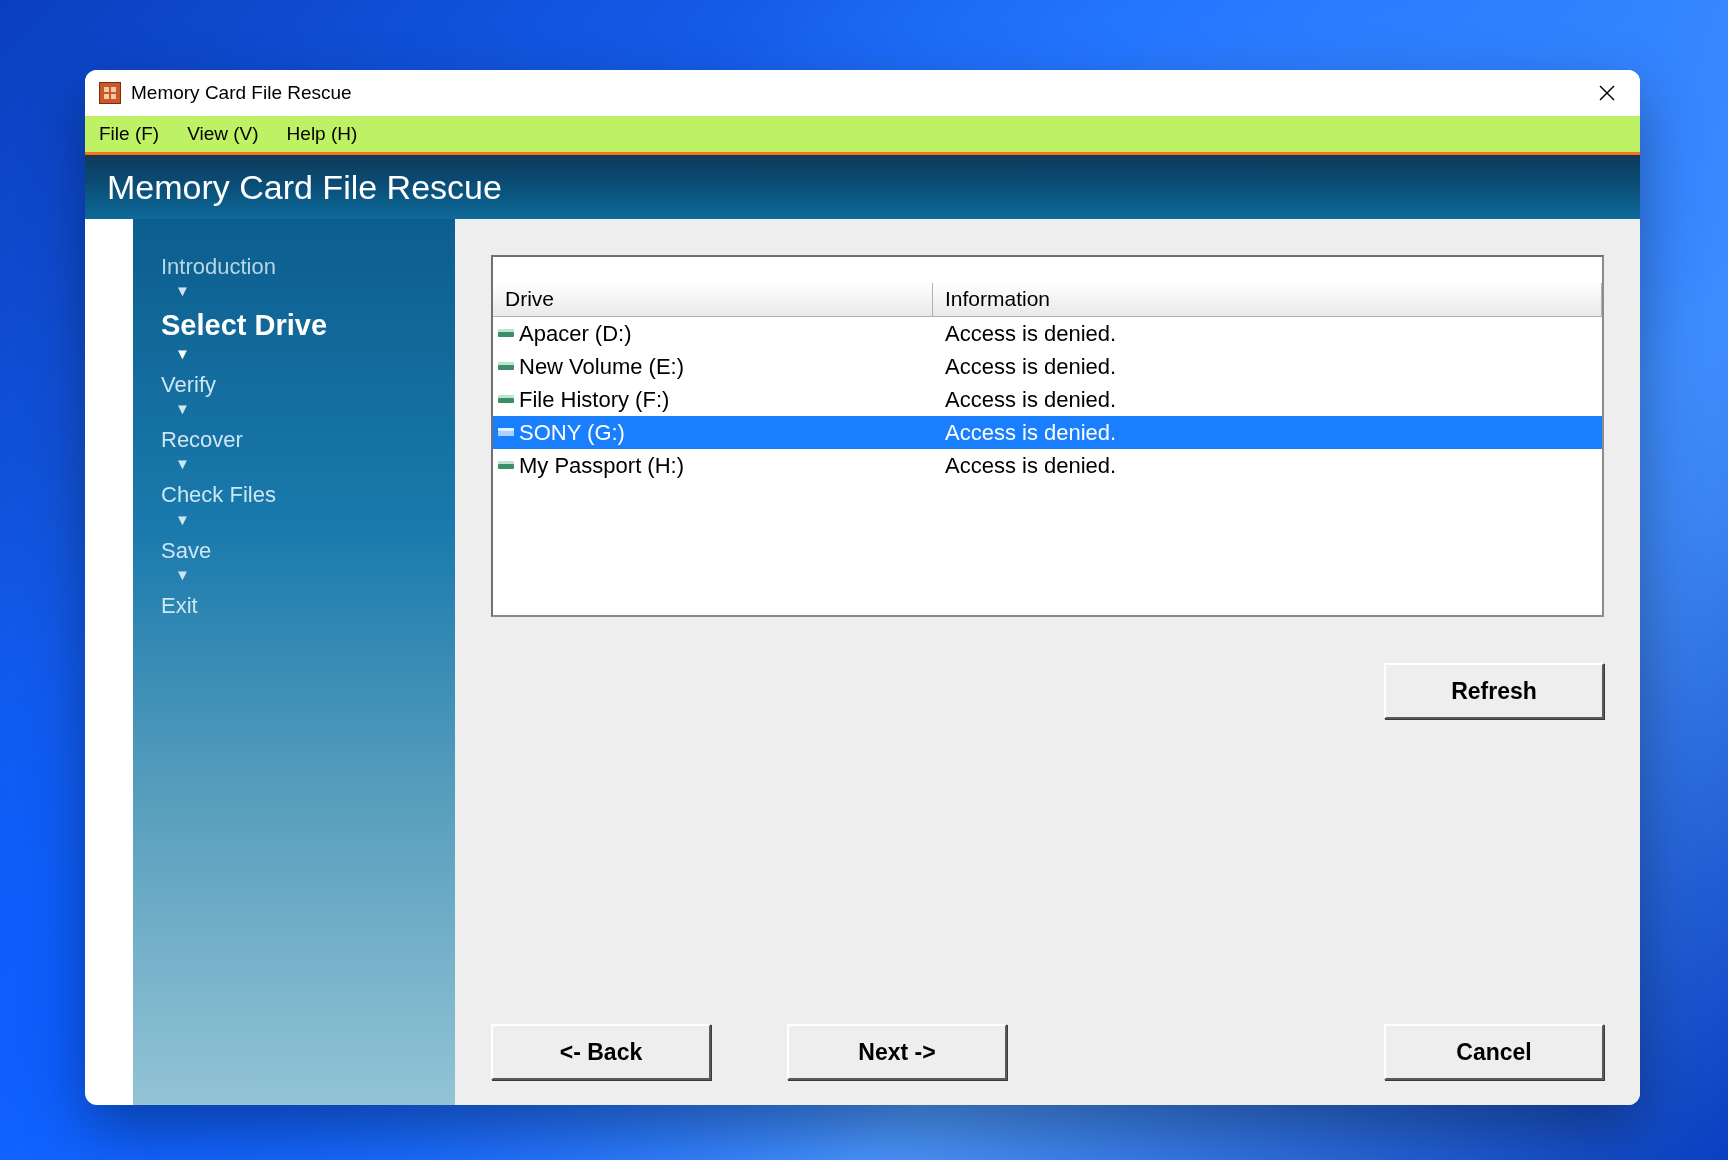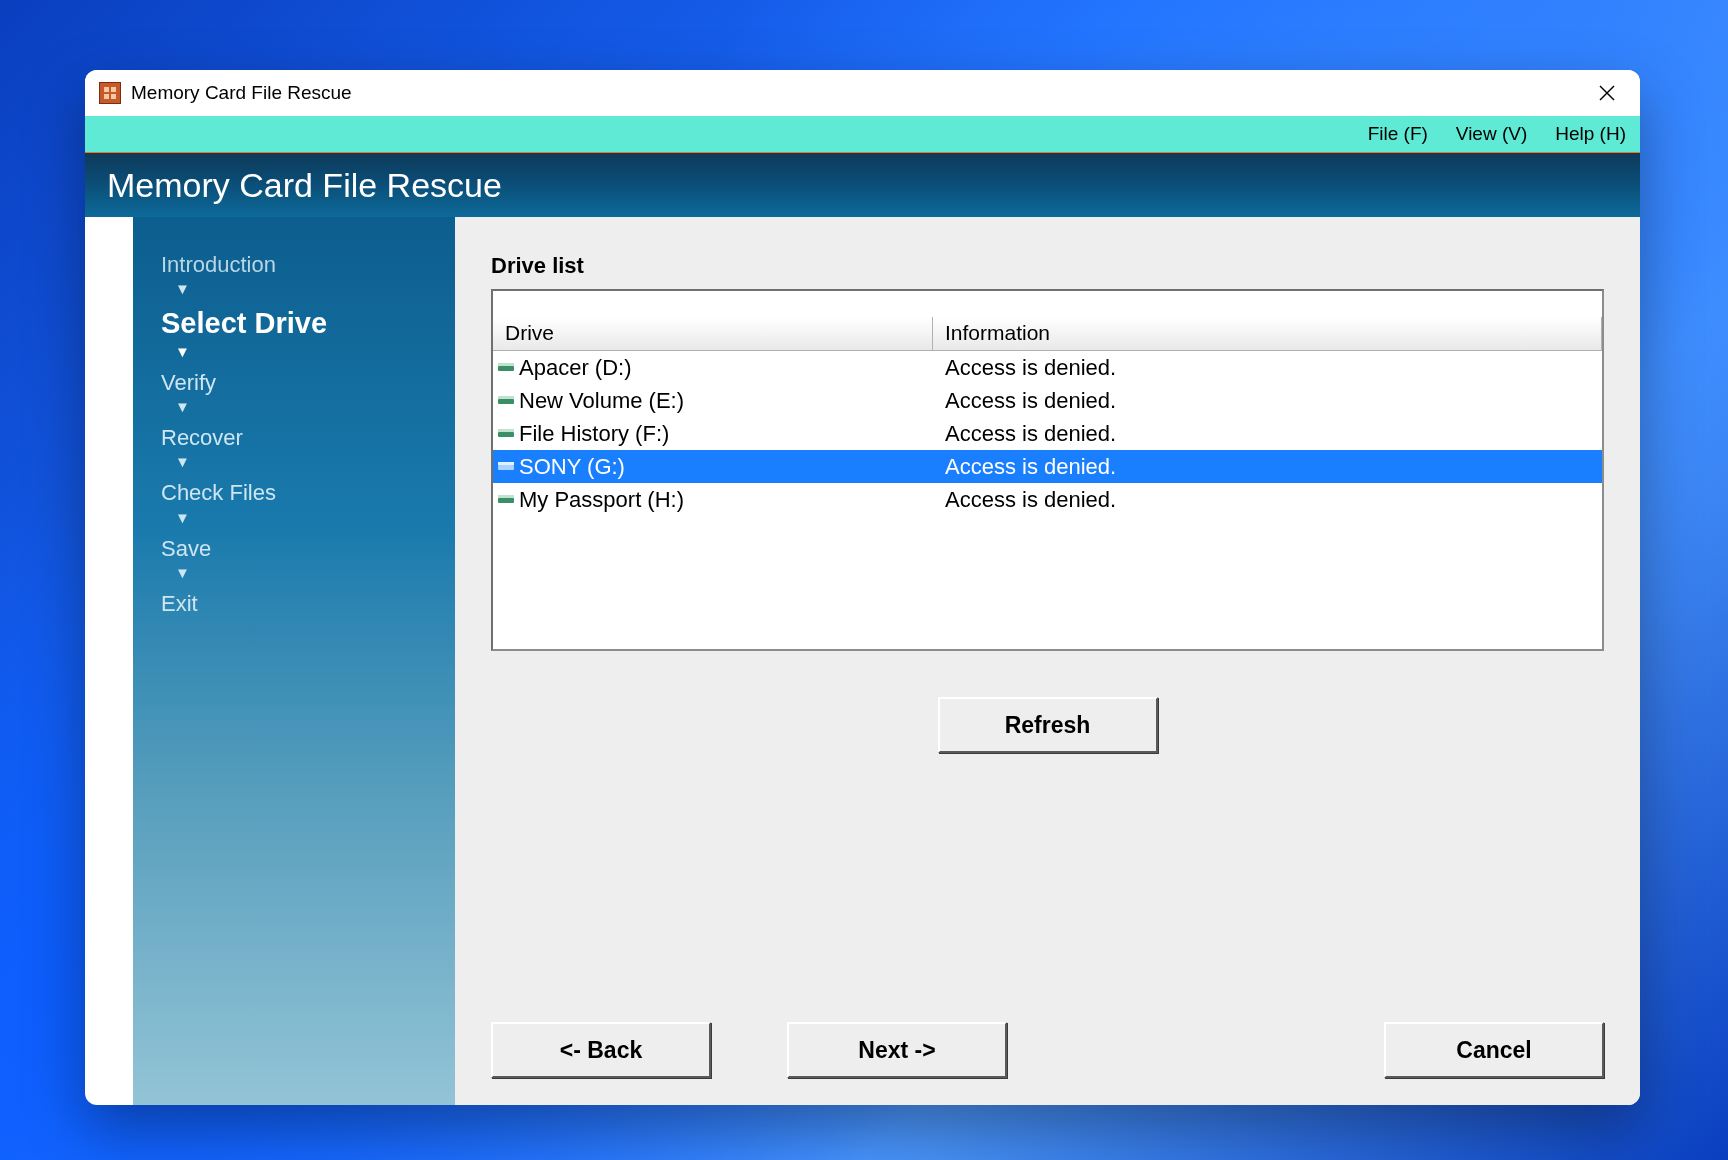--- a/index.html
+++ b/index.html
@@ -14,21 +14,21 @@
   .window{position:absolute;left:85px;top:70px;width:1555px;height:1035px;
     background:#fff;border-radius:12px;box-shadow:0 25px 60px rgba(0,0,0,.35);overflow:hidden;}
   
   .titlebar{height:46px;display:flex;align-items:center;gap:10px;padding:0 4px 0 14px;background:#fff;}
   .titlebar .appicon{width:22px;height:22px;display:inline-block;}
   .titlebar .title{font-size:19px;color:#000;}
   .titlebar .spacer{flex:1;}
   .titlebar .winbtn{width:58px;height:46px;display:flex;align-items:center;justify-content:center;cursor:pointer;}
   .titlebar .winbtn svg{stroke:#000;}
   
-  .menubar{height:36px;display:flex;align-items:center;gap:28px;padding:0 14px;background:#5eead4;border-bottom:1px solid #f97316;justify-content:flex-end;}
+  .menubar{height:36px;display:flex;align-items:center;gap:28px;padding:0 14px;background:#bef264;border-bottom:3px solid #f97316;}
   .menubar .item{font-size:19px;color:#000;cursor:default;}
   
   .banner{height:64px;display:flex;align-items:center;padding-left:22px;
     background:linear-gradient(#0e3a5a,#0b4a72 40%,#0b5a86 70%,#0e6a9a);}
   .banner .txt{color:#fff;font-size:34px;font-weight:400;}
   
   .body{display:flex;height:calc(100% - 46px - 36px - 64px);}
   .sidebar{width:322px;background:linear-gradient(#0c5e8e 0%,#1a7aad 35%,#579ebd 65%,#93c4d6 100%);
     padding:36px 0 0 28px;box-sizing:border-box;margin-left:48px;}
   .step{color:#cde6f2;font-size:22px;font-weight:400;margin:0;line-height:1.1;}
@@ -46,21 +46,21 @@
     padding:4px 12px;font-size:21px;color:#000;}
   .col.drive{width:440px;border-left:none;}
   .col.info{flex:1;}
   .rows{}
   .row{display:flex;height:33px;align-items:center;font-size:22px;color:#000;cursor:default;}
   .row.selected{background:#1a7fff;color:#fff;}
   .row .ricon{width:26px;display:flex;justify-content:center;}
   .row .rdrive{width:414px;padding-left:0;}
   .row .rinfo{flex:1;padding-left:12px;}
   .driveicon{width:16px;height:10px;}
-  .btnrow{display:flex;justify-content:center;margin-top:46px;}
+  .btnrow{display:flex;justify-content:flex-end;margin-top:46px;}
   .btn{min-width:220px;height:56px;background:#eee;border:2px solid #7a7a7a;
     border-top-color:#fff;border-left-color:#fff;border-right-color:#5a5a5a;border-bottom-color:#5a5a5a;
     font-size:23px;font-weight:700;cursor:pointer;box-shadow:1px 1px 0 #3a3a3a;}
   .footer{margin-top:auto;display:flex;gap:76px;align-items:flex-end;}
   .footer .right{margin-left:auto;}
 </style>
 </head>
 <body>
 
 <div class="desktop">
@@ -108,21 +108,20 @@
         <p class="step">Recover</p>
         <div class="arrowdown">▼</div>
         <p class="step">Check Files</p>
         <div class="arrowdown">▼</div>
         <p class="step">Save</p>
         <div class="arrowdown">▼</div>
         <p class="step">Exit</p>
       </div>
 
       <div class="main">
-        <p class="sublabel">Drive list</p>
 
         <div class="listbox">
           <div class="listhdr">
             <div class="col drive">Drive</div>
             <div class="col info">Information</div>
           </div>
           <div class="rows" id="drive-rows">
               <div class="row">
                 <span class="ricon">
                   <svg class="driveicon" viewBox="0 0 16 10">

